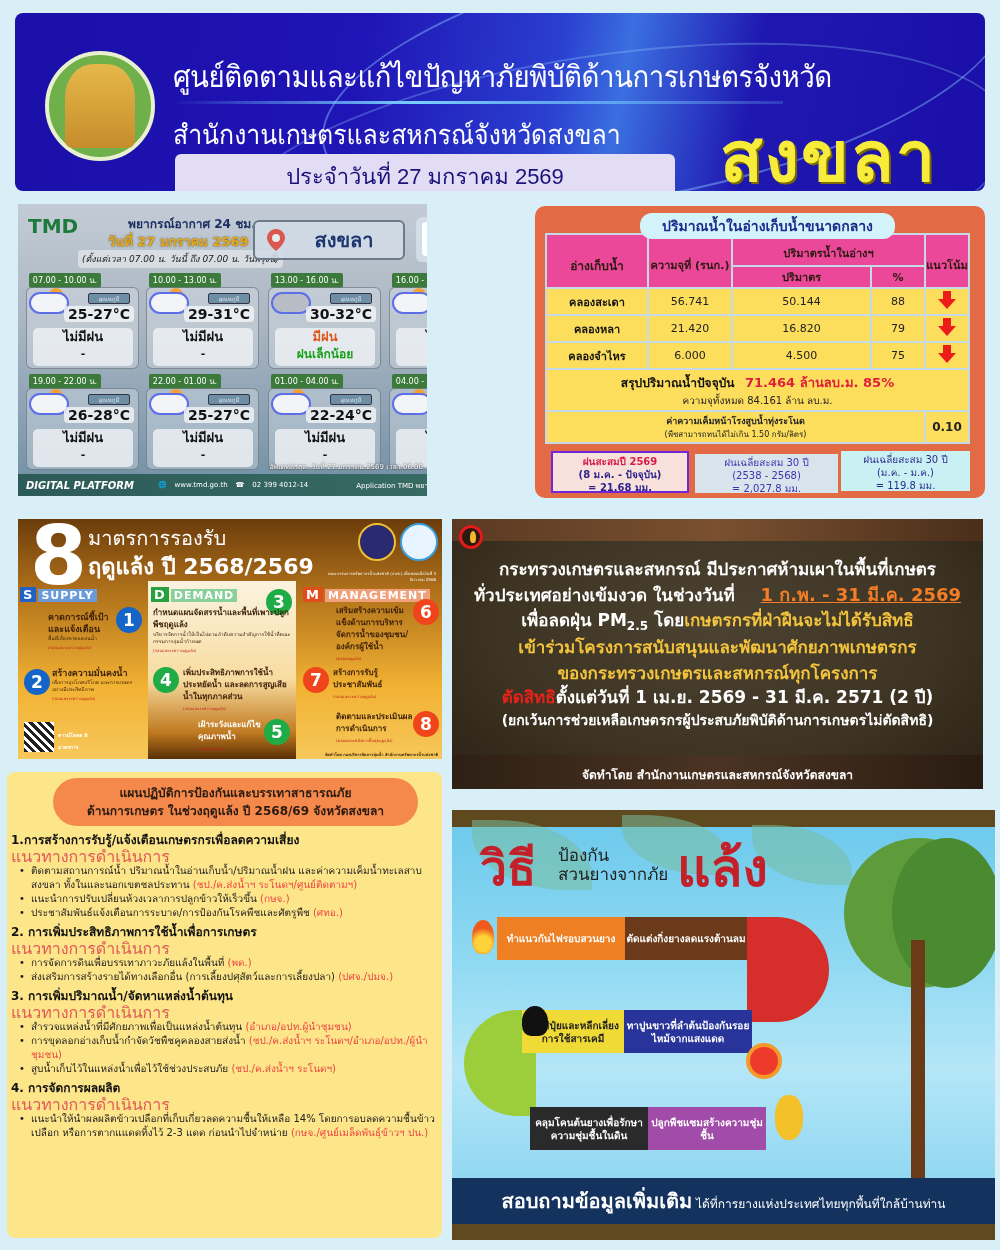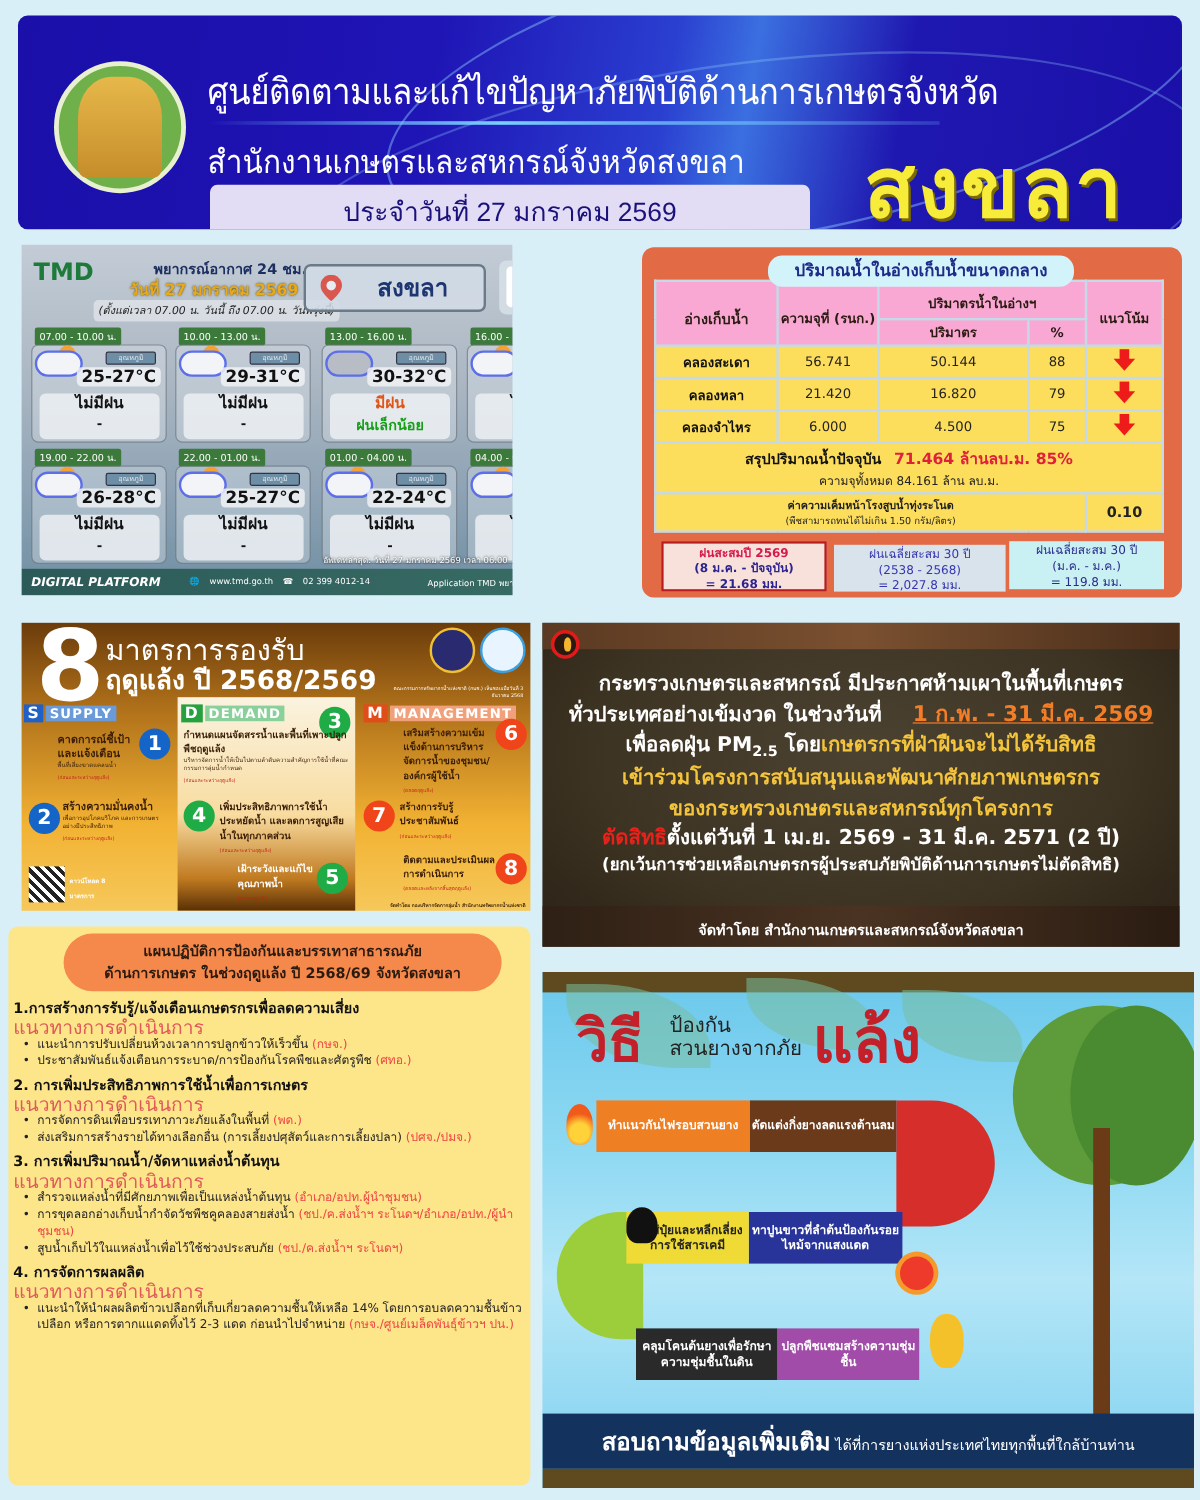--- a/index.html
+++ b/index.html
@@ -138,57 +138,57 @@
   #reservoir .rtitle {
     position: absolute; left: 105px; top: 7px; width: 255px; height: 26px;
     background: #d3f3fb; border-radius: 12px;
     text-align: center; font-size: 14px; font-weight: bold; color: #1d2c8a; line-height: 26px;
   }
   #reservoir table {
     position: absolute; left: 10px; top: 27px; width: 425px;
     border-collapse: collapse; font-size: 11px;
   }
   #reservoir td, #reservoir th { border: 2px solid #c6d9e6; text-align: center; }
-  #reservoir th { background: #f9a8d4; color: #2a1a10; font-weight: bold; }
+  #reservoir th { background: #ec4899; color: #2a1a10; font-weight: bold; }
   #reservoir td { background: #fcdd5c; color: #222; height: 27px; }
   #reservoir td.name { font-weight: bold; color: #111; }
   #reservoir .arrow {
     display: inline-block; width: 0; height: 0; position: relative;
     border-left: 9px solid transparent; border-right: 9px solid transparent;
     border-top: 10px solid #ee1b1b; top: 4px;
   }
   #reservoir .arrow::before {
     content: ""; position: absolute; left: -4px; top: -18px; width: 8px; height: 9px; background: #ee1b1b;
   }
   #reservoir .sum1 { font-size: 12px; font-weight: bold; color: #111; }
   #reservoir .sumv { color: #e0203a; font-size: 13px; font-weight: bold; }
   #reservoir .sum2 { font-size: 10px; color: #222; }
   #reservoir .salt1 { font-size: 9px; font-weight: bold; }
   #reservoir .salt2 { font-size: 8px; }
   .rain-box {
     position: absolute; top: 245px; height: 42px;
     text-align: center; font-size: 10px; line-height: 13px;
     padding-top: 2px;
   }
-  .rain-box.b1 { left: 16px; width: 138px; background: #f8e1db; border: 2px solid #b91c1c; color: #2c238e; font-weight: bold; }
+  .rain-box.b1 { left: 16px; width: 138px; background: #f8e1db; border: 2px solid #6d28d9; color: #2c238e; font-weight: bold; }
   .rain-box.b1 .l1 { color: #d81a4a; }
   .rain-box.b2 { left: 160px; width: 143px; background: #d9e3ec; color: #3636b0; top: 248px; height: 39px; }
   .rain-box.b3 { left: 306px; width: 129px; background: #c9f0f2; color: #2b2b8e; height: 40px; }
 
   
   #measures {
     left: 18px; top: 519px; width: 424px; height: 240px;
     background: linear-gradient(180deg, #6b3c0b 0%, #b0711a 30%, #f2b233 70%, #f6c85a 100%);
     overflow: hidden;
   }
   #measures .big8 {
     position: absolute; left: 12px; top: -4px;
     font-size: 82px; font-weight: bold; color: #fff; line-height: 82px;
   }
-  #measures .mt1 { position: absolute; left: 70px; top: 3px; font-size: 24px; color: #fff; }
+  #measures .mt1 { position: absolute; left: 70px; top: 3px; font-size: 20px; color: #fff; }
   #measures .mt2 { position: absolute; left: 70px; top: 30px; font-size: 22px; font-weight: bold; color: #fff; }
   #measures .emblem { position: absolute; top: 4px; width: 38px; height: 38px; border-radius: 50%; }
   #measures .credit { position: absolute; right: 6px; top: 52px; font-size: 4px; color: #fff; text-align: right; line-height: 6px; }
   .mcol-head {
     position: absolute; font-size: 11px; font-weight: bold; color: #fff; letter-spacing: 1px;
     padding: 1px 4px 1px 0;
   }
   .mcol-head .cap { display: inline-block; padding: 0 3px; margin-right: 2px; font-size: 13px; }
   .mnum {
     position: absolute; width: 26px; height: 26px; border-radius: 50%;
@@ -422,21 +422,21 @@
   </div>
 </div>
 
 <div id="reservoir" class="abs">
   <table>
     <tbody>
         <tr style="height:32px;">
       <th rowspan="2" style="width:102px;font-size:12px;padding-top:8px;">อ่างเก็บน้ำ</th>
       <th rowspan="2" style="width:84px;padding-top:8px;">ความจุที่ (รนก.)</th>
       <th colspan="2" style="padding-top:6px;">ปริมาตรน้ำในอ่างฯ</th>
-      <th rowspan="2" style="width:64px;padding-top:8px;">แนวโน้ม</th>
+      <th rowspan="2" style="width:44px;padding-top:8px;">แนวโน้ม</th>
     </tr>
     <tr style="height:22px;">
       <th>ปริมาตร</th>
       <th>%</th>
     </tr>
     <tr>
       <td class="name">คลองสะเดา</td>
       <td>56.741</td>
       <td>50.144</td>
       <td>88</td>
@@ -547,20 +547,21 @@
 </div>
 
 <div id="plan" class="abs">
   <div class="ptitle">
     <div>แผนปฏิบัติการป้องกันและบรรเทาสาธารณภัย</div>
     <div>ด้านการเกษตร ในช่วงฤดูแล้ง ปี 2568/69 จังหวัดสงขลา</div>
   </div>
   <div class="body">
     <div class="sec-h">1.การสร้างการรับรู้/แจ้งเตือนเกษตรกรเพื่อลดความเสี่ยง</div>
     <div class="sec-sub">แนวทางการดำเนินการ</div>
+    <div class="bul"><span>ติดตามสถานการณ์น้ำ ปริมาณน้ำในอ่านเก็บน้ำ/ปริมาณน้ำฝน และค่าความเค็มน้ำทะเลสาบสงขลา ทั้งในและนอกเขตชลประทาน </span><span class="resp">(ชป./ค.ส่งน้ำฯ ระโนดฯ/ศูนย์ติดตามฯ)</span></div>
     <div class="bul"><span>แนะนำการปรับเปลี่ยนห้วงเวลาการปลูกข้าวให้เร็วขึ้น </span><span class="resp">(กษจ.)</span></div>
     <div class="bul"><span>ประชาสัมพันธ์แจ้งเตือนการระบาด/การป้องกันโรคพืชและศัตรูพืช </span><span class="resp">(ศทอ.)</span></div>
 
     <div class="sec-h">2. การเพิ่มประสิทธิภาพการใช้น้ำเพื่อการเกษตร</div>
     <div class="sec-sub">แนวทางการดำเนินการ</div>
     <div class="bul"><span>การจัดการดินเพื่อบรรเทาภาวะภัยแล้งในพื้นที่ </span><span class="resp">(พด.)</span></div>
     <div class="bul"><span>ส่งเสริมการสร้างรายได้ทางเลือกอื่น (การเลี้ยงปศุสัตว์และการเลี้ยงปลา) </span><span class="resp">(ปศจ./ปมจ.)</span></div>
 
     <div class="sec-h">3. การเพิ่มปริมาณน้ำ/จัดหาแหล่งน้ำต้นทุน</div>
     <div class="sec-sub">แนวทางการดำเนินการ</div>

